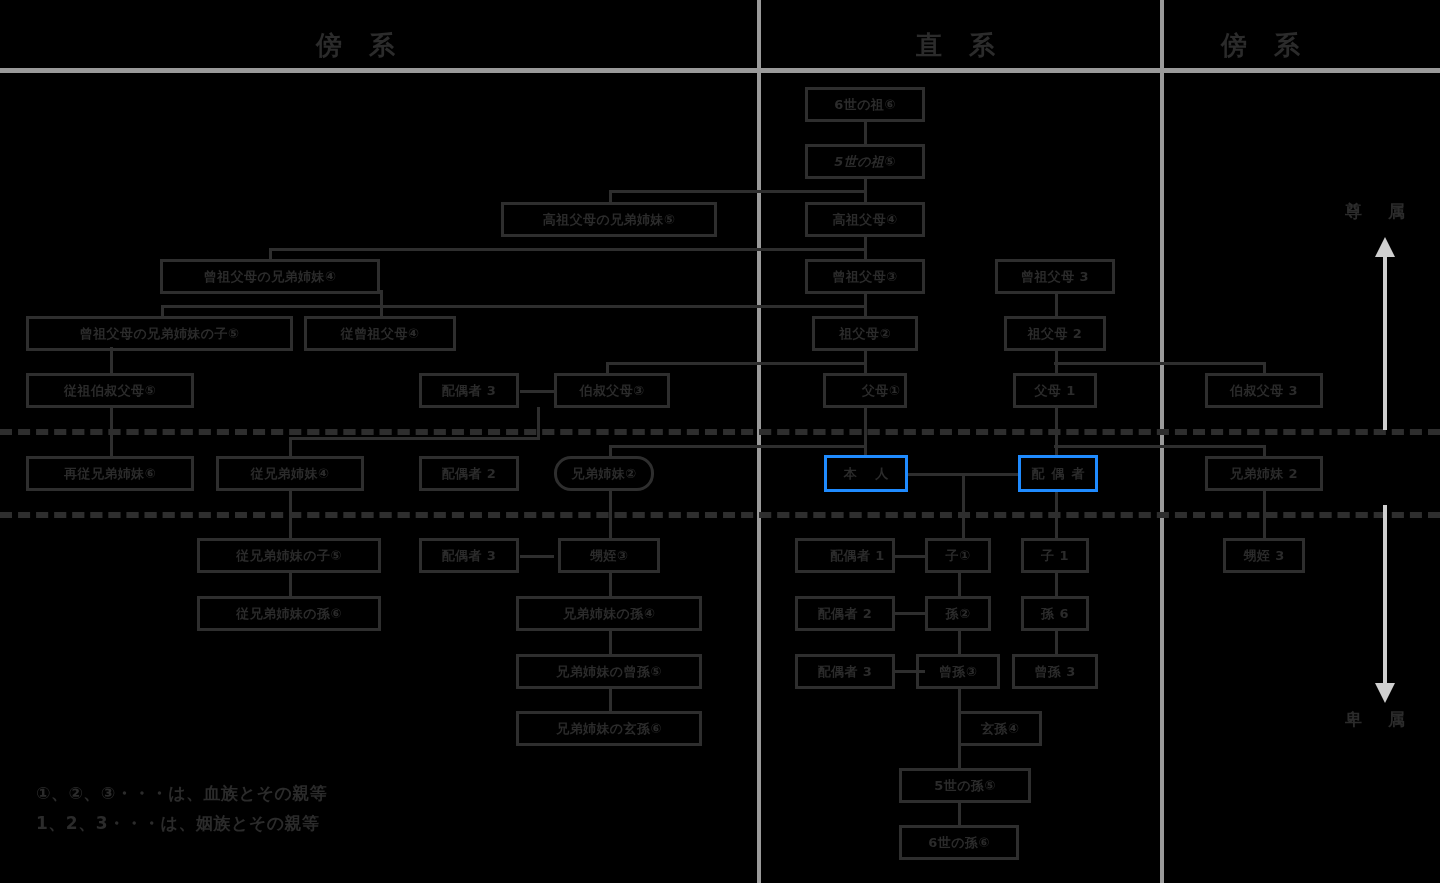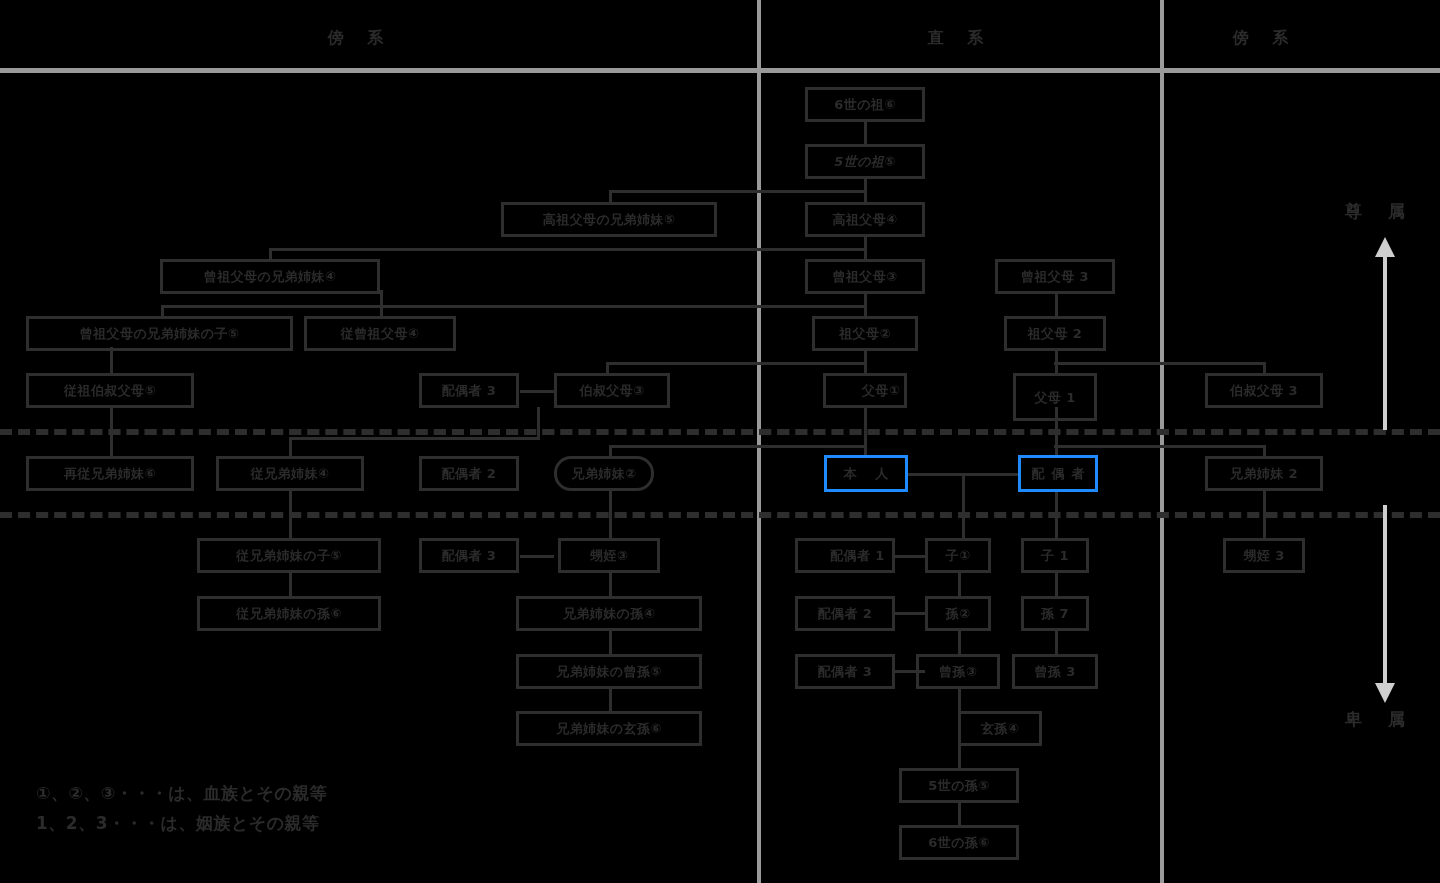--- a/index.html
+++ b/index.html
@@ -17,21 +17,21 @@
   #stage {
     position: absolute;
     left: 0; top: 0;
     width: 1440px;
     height: 883px;
   }
   
   .hdr-label {
     position: absolute;
     color: #2b2b2b;
-    font-size: 16px;
+    font-size: 26px;
     font-weight: bold;
     letter-spacing: 9px;
     text-align: center;
     white-space: nowrap;
   }
   .hdr-rule {
     position: absolute;
     background: #9a9a9a;
     height: 5px;
   }
@@ -195,21 +195,21 @@
 
   <div class="box" style="left:812px; top:316px; width:106px; height:35px;">祖父母②</div>
   <div class="box" style="left:26px; top:316px; width:267px; height:35px;">曾祖父母の兄弟姉妹の子⑤</div>
   <div class="box" style="left:304px; top:316px; width:152px; height:35px;">従曾祖父母④</div>
   <div class="box" style="left:1004px; top:316px; width:102px; height:35px;">祖父母 2</div>
 
   <div class="box" style="left:823px; top:373px; width:84px; height:35px;padding-left:32px;">父母①</div>
   <div class="box" style="left:26px; top:373px; width:168px; height:35px;">従祖伯叔父母⑤</div>
   <div class="box" style="left:554px; top:373px; width:116px; height:35px;">伯叔父母③</div>
   <div class="box" style="left:419px; top:373px; width:100px; height:35px;">配偶者 3</div>
-  <div class="box" style="left:1013px; top:373px; width:84px; height:48px;">父母 1</div>
+  <div class="box" style="left:1013px; top:373px; width:84px; height:35px;">父母 1</div>
   <div class="box" style="left:1205px; top:373px; width:118px; height:35px;">伯叔父母 3</div>
 
   <div class="box hl" style="left:824px; top:455px; width:84px; height:37px;">本  人</div>
   <div class="box hl" style="left:1018px; top:455px; width:80px; height:37px;">配偶者</div>
   <div class="box" style="left:26px; top:456px; width:168px; height:35px;">再従兄弟姉妹⑥</div>
   <div class="box" style="left:216px; top:456px; width:148px; height:35px;">従兄弟姉妹④</div>
   <div class="box" style="left:419px; top:456px; width:100px; height:35px;">配偶者 2</div>
   <div class="box" style="left:554px; top:456px; width:100px; height:35px;border-radius:17px;">兄弟姉妹②</div>
   <div class="box" style="left:1205px; top:456px; width:118px; height:35px;">兄弟姉妹 2</div>
 
@@ -218,31 +218,31 @@
   <div class="box" style="left:558px; top:538px; width:102px; height:35px;">甥姪③</div>
   <div class="box" style="left:795px; top:538px; width:100px; height:35px;padding-left:25px;">配偶者 1</div>
   <div class="box" style="left:925px; top:538px; width:66px; height:35px;">子①</div>
   <div class="box" style="left:1021px; top:538px; width:68px; height:35px;">子 1</div>
   <div class="box" style="left:1223px; top:538px; width:82px; height:35px;">甥姪 3</div>
 
   <div class="box" style="left:197px; top:596px; width:184px; height:35px;">従兄弟姉妹の孫⑥</div>
   <div class="box" style="left:516px; top:596px; width:186px; height:35px;">兄弟姉妹の孫④</div>
   <div class="box" style="left:795px; top:596px; width:100px; height:35px;">配偶者 2</div>
   <div class="box" style="left:925px; top:596px; width:66px; height:35px;">孫②</div>
-  <div class="box" style="left:1021px; top:596px; width:68px; height:35px;">孫 7</div>
+  <div class="box" style="left:1021px; top:596px; width:68px; height:35px;">孫 6</div>
 
   <div class="box" style="left:516px; top:654px; width:186px; height:35px;">兄弟姉妹の曾孫⑤</div>
   <div class="box" style="left:795px; top:654px; width:100px; height:35px;">配偶者 3</div>
   <div class="box" style="left:916px; top:654px; width:84px; height:35px;">曾孫③</div>
   <div class="box" style="left:1012px; top:654px; width:86px; height:35px;">曾孫 3</div>
 
   <div class="box" style="left:516px; top:711px; width:186px; height:35px;">兄弟姉妹の玄孫⑥</div>
   <div class="box" style="left:916px; top:711px; width:84px; height:35px;margin-left:42px;">玄孫④</div>
 
-  <div class="box" style="left:899px; top:768px; width:120px; height:35px;">5世の孫⑤</div>
+  <div class="box" style="left:899px; top:768px; width:132px; height:35px;">5世の孫⑤</div>
   <div class="box" style="left:899px; top:825px; width:120px; height:35px;">6世の孫⑥</div>
 
   <div class="axis-label" style="left:1345px; top:200px;">尊  属</div>
   <div class="axis-label" style="left:1345px; top:708px;">卑  属</div>
 
   <svg class="axis-arrow" width="30" height="200" style="left:1370px; top:235px;">
     <line x1="15" y1="195" x2="15" y2="18" stroke="#cfcfcf" stroke-width="4"></line>
     <polygon points="15,2 5,22 25,22" fill="#cfcfcf"></polygon>
   </svg>
   <svg class="axis-arrow" width="30" height="200" style="left:1370px; top:505px;">

